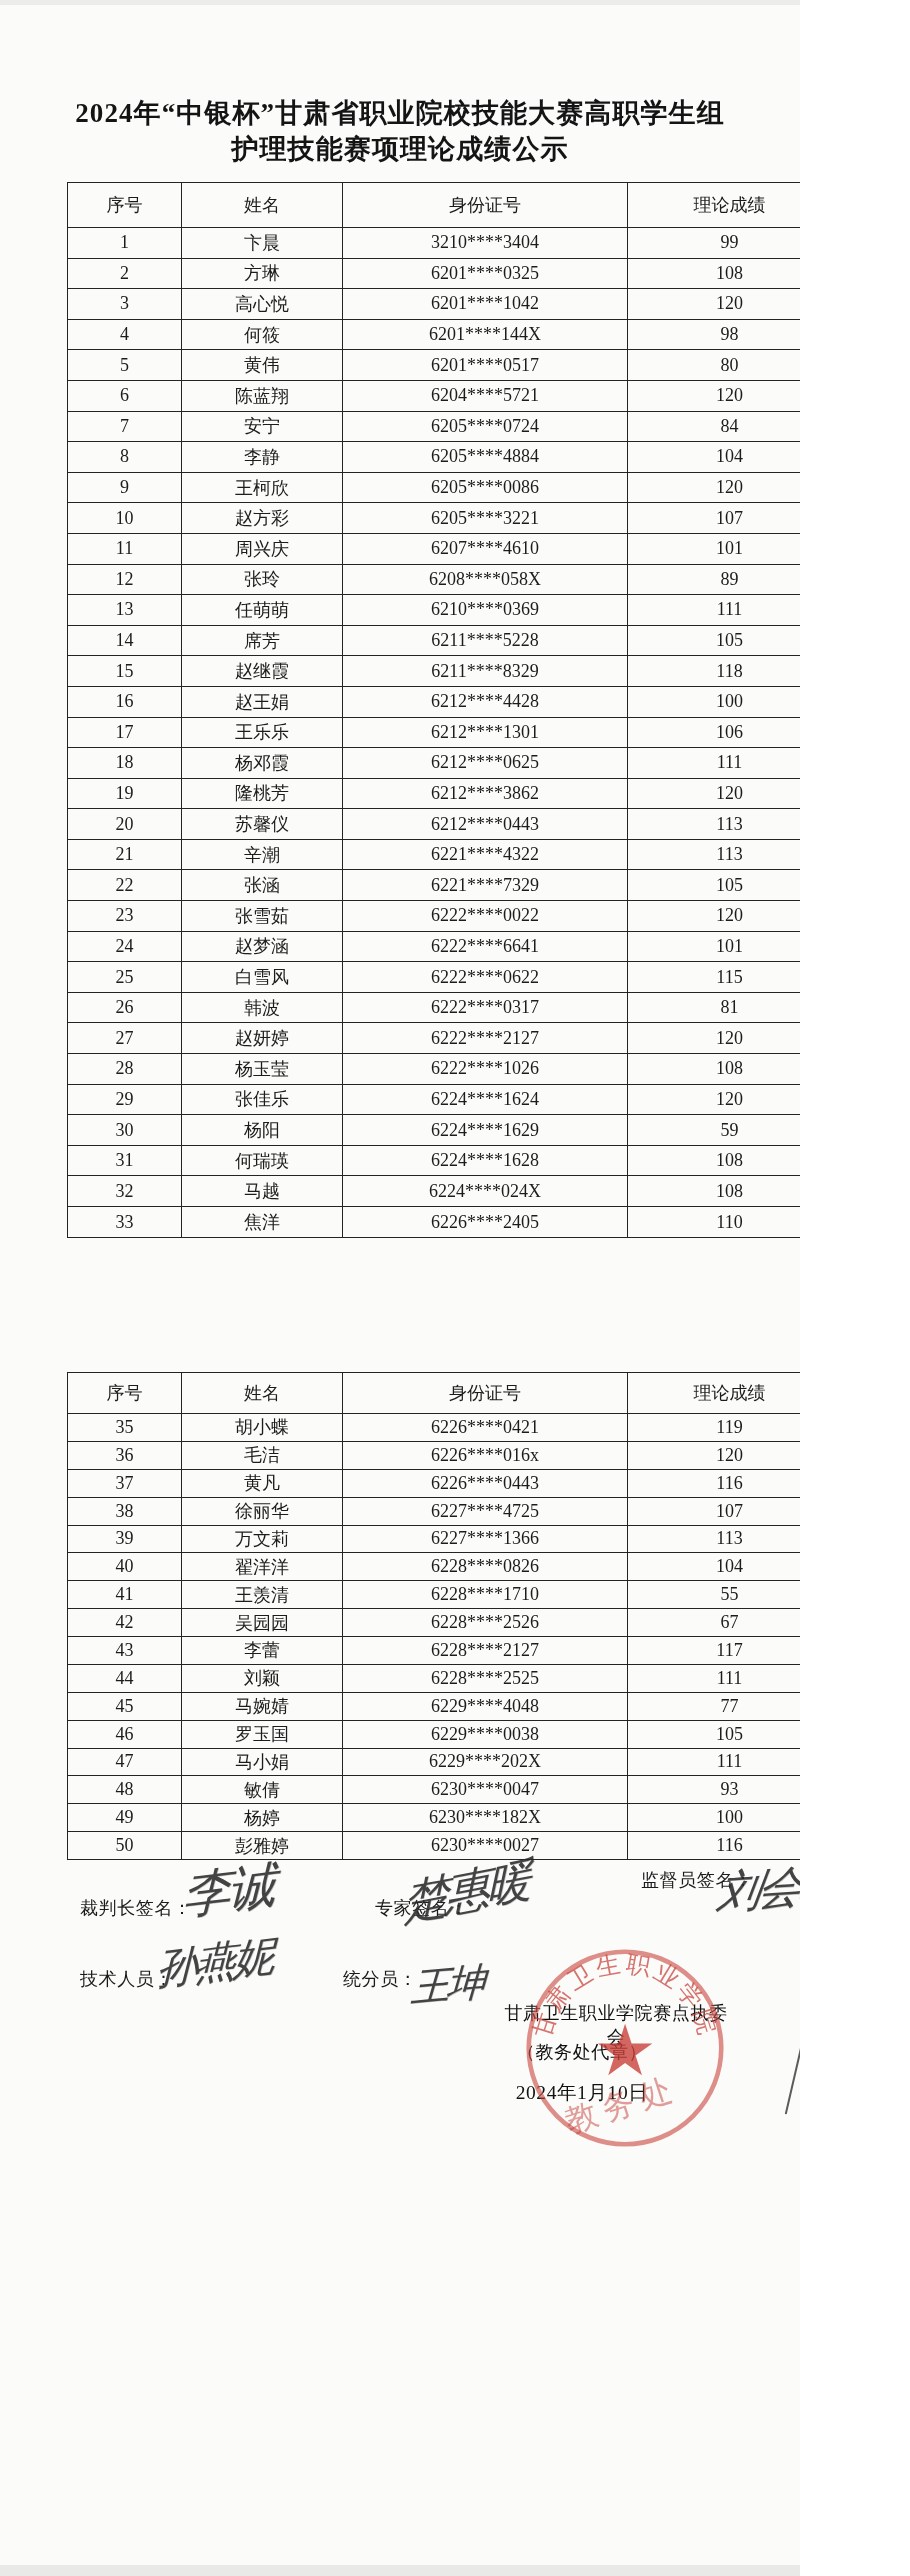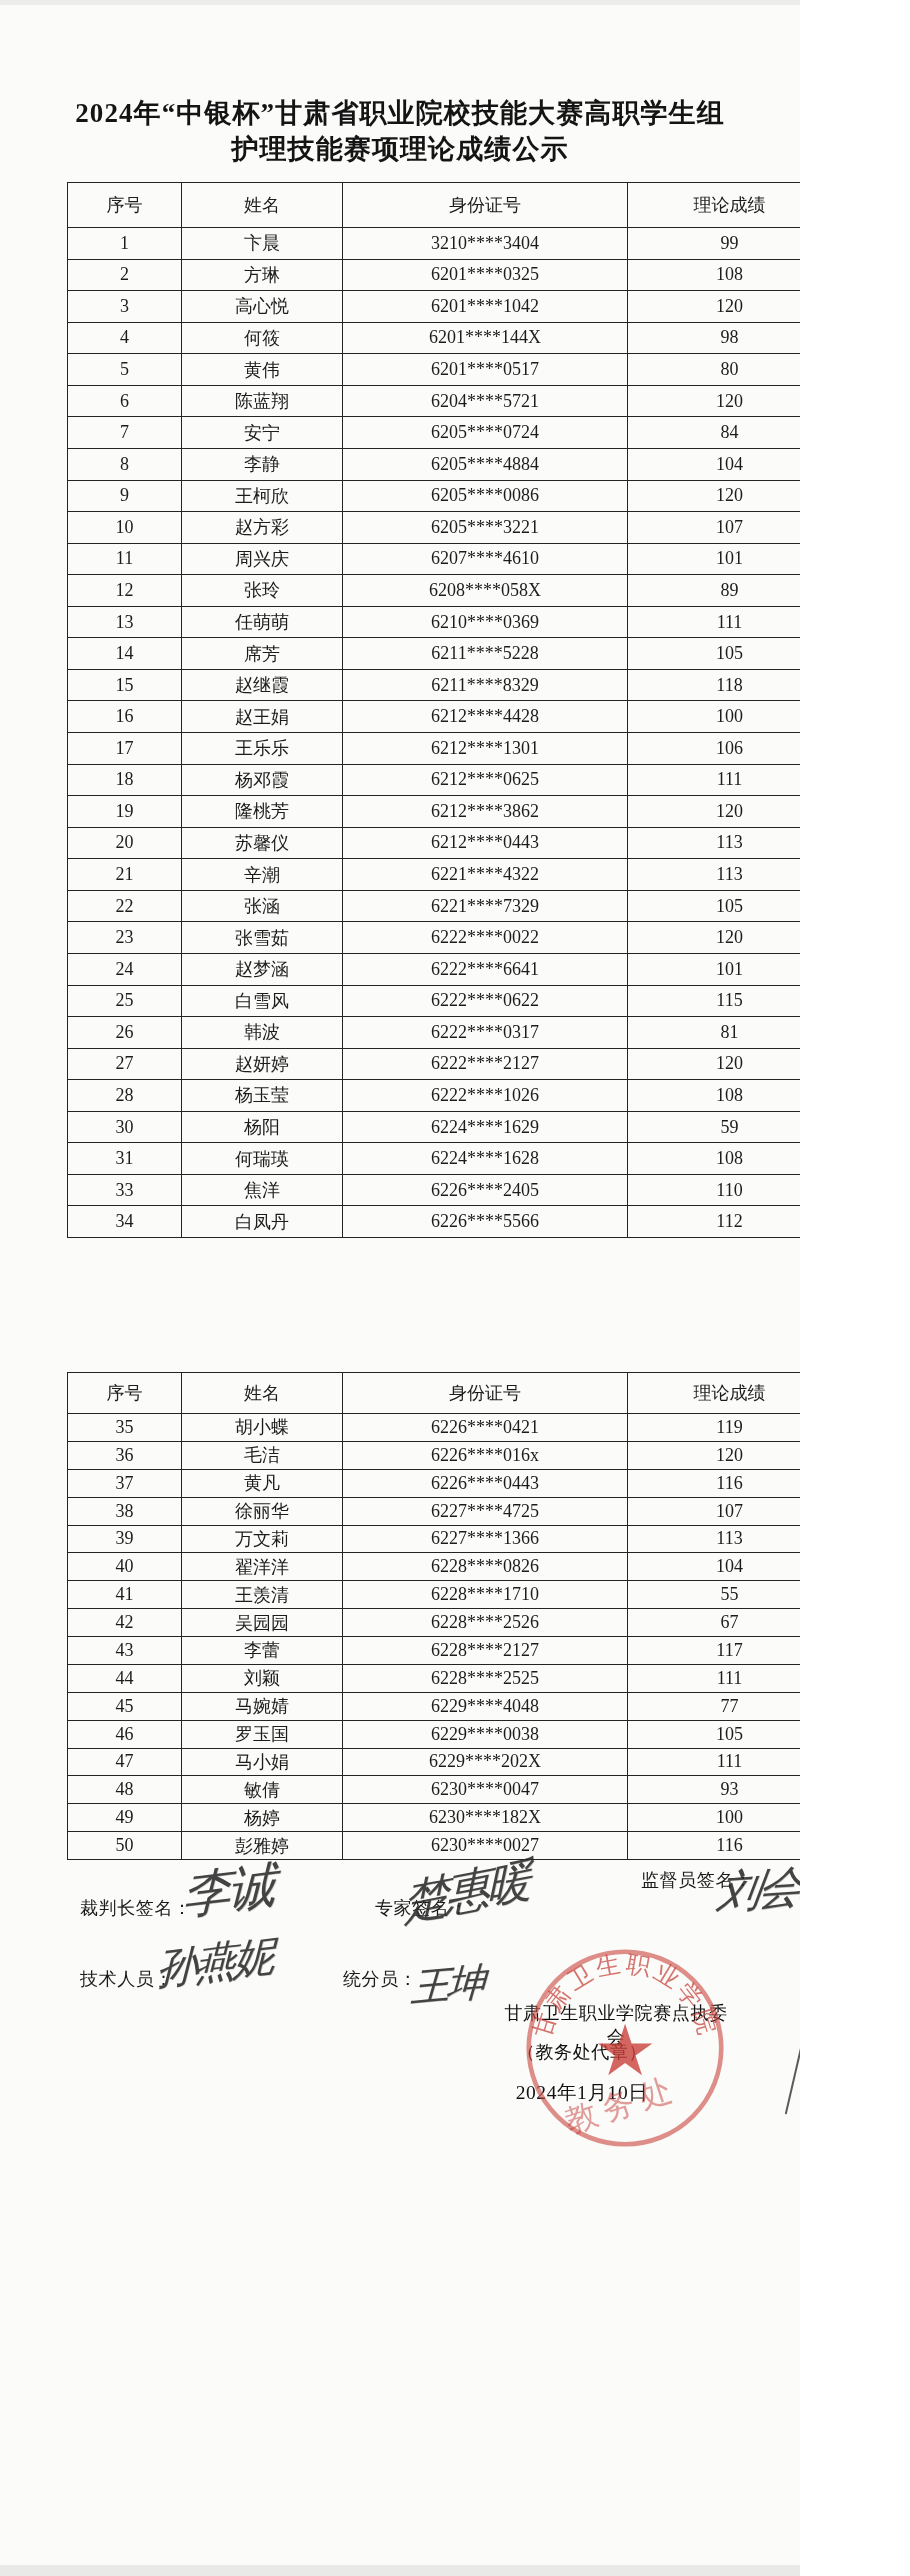--- a/index.html
+++ b/index.html
@@ -245,42 +245,48 @@
           <td>6222****2127</td>
           <td>120</td>
         </tr>
         <tr>
           <td>28</td>
           <td>杨玉莹</td>
           <td>6222****1026</td>
           <td>108</td>
         </tr>
         <tr>
+          <td>29</td>
+          <td>张佳乐</td>
+          <td>6224****1624</td>
+          <td>120</td>
+        </tr>
+        <tr>
           <td>30</td>
           <td>杨阳</td>
           <td>6224****1629</td>
           <td>59</td>
         </tr>
         <tr>
           <td>31</td>
           <td>何瑞瑛</td>
           <td>6224****1628</td>
           <td>108</td>
         </tr>
         <tr>
+          <td>32</td>
+          <td>马越</td>
+          <td>6224****024X</td>
+          <td>108</td>
+        </tr>
+        <tr>
           <td>33</td>
           <td>焦洋</td>
           <td>6226****2405</td>
           <td>110</td>
-        </tr>
-        <tr>
-          <td>34</td>
-          <td>白凤丹</td>
-          <td>6226****5566</td>
-          <td>112</td>
         </tr>
       </tbody>
     </table>
 
   <table class="score-table" id="table2">
     <colgroup>
       <col style="width:114px">
         <col style="width:161px">
         <col style="width:285px">
         <col style="width:204px">

